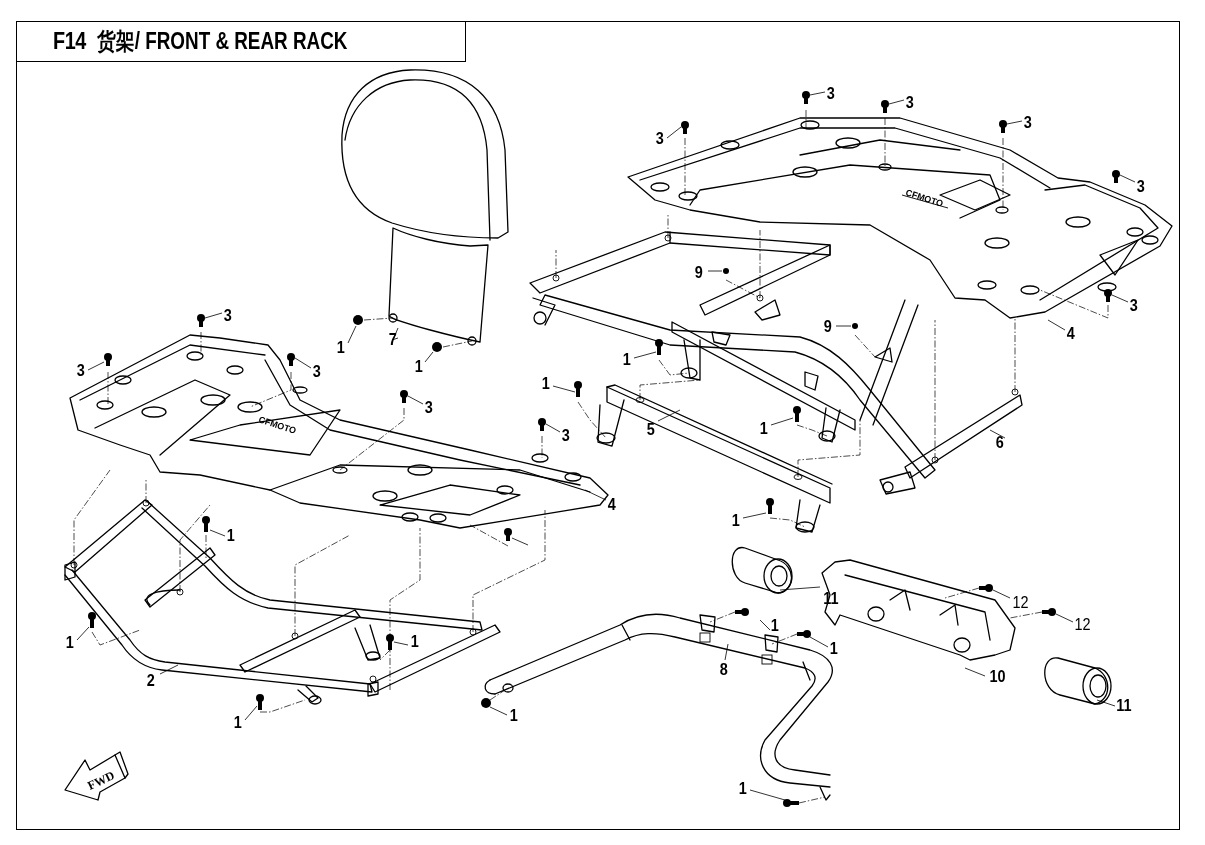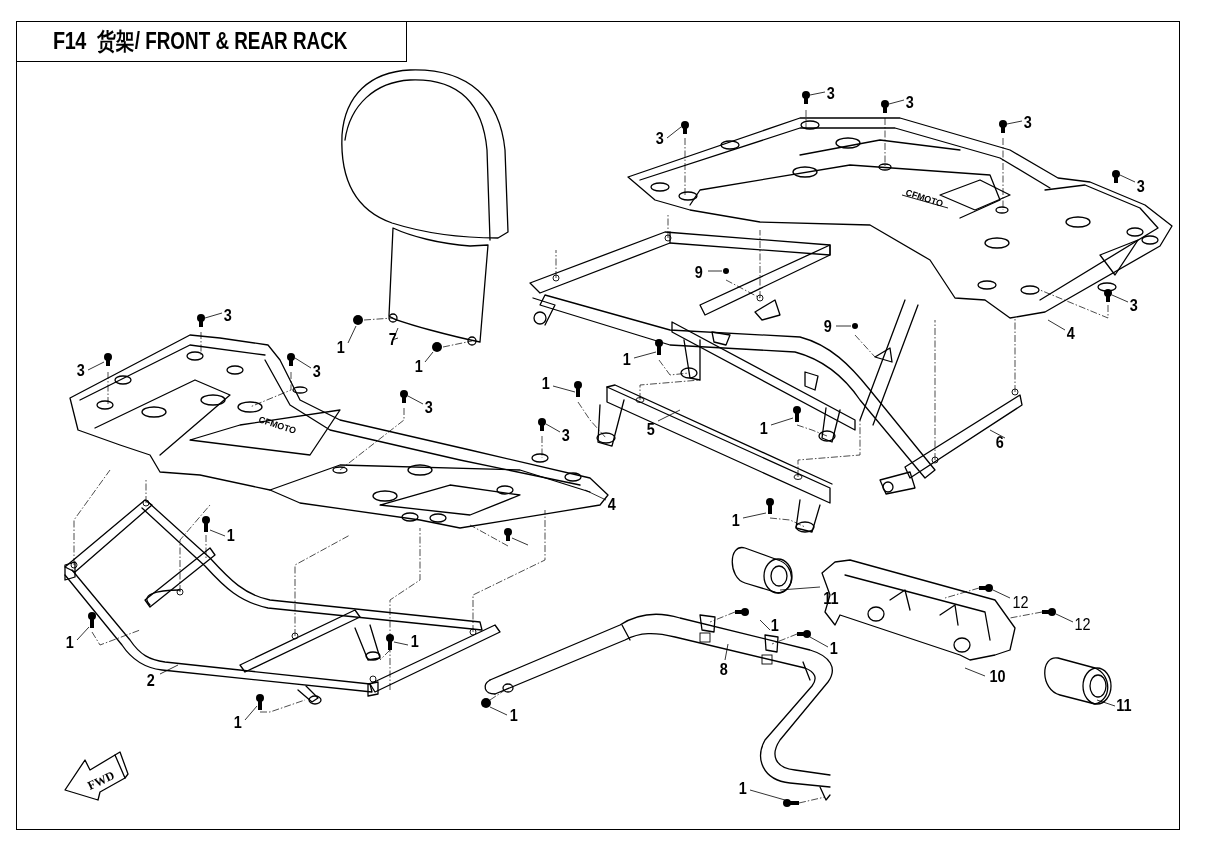--- a/index.html
+++ b/index.html
@@ -1,20 +1,20 @@
 <!DOCTYPE html>
 <html><head>
   <meta charset="utf-8">
   <style>
     html, body { margin:0; padding:0; background:#ffffff; }
     body { width:1205px; height:845px; position:relative; overflow:hidden;
            font-family:"Liberation Sans", sans-serif; }
     #frame { position:absolute; left:16px; top:21px; width:1164px; height:809px;
              border:1.5px solid #000; box-sizing:border-box; }
-    #title-box { position:absolute; left:16px; top:21px; width:391px; height:41px;
+    #title-box { position:absolute; left:16px; top:21px; width:450px; height:41px;
                  border:1.5px solid #000; box-sizing:border-box; background:#fff;
                  display:flex; align-items:center; padding-left:36px; }
     #title-code { font-weight:bold; font-size:23px; letter-spacing:-0.5px;
                   font-family:"Liberation Sans Narrow","Liberation Sans",sans-serif; transform:scaleX(0.86); transform-origin:left center; }
     #title-text { font-weight:bold; font-size:23px; margin-left:6px;
                   font-family:"Liberation Sans", sans-serif; transform:scaleX(0.82); transform-origin:left center; white-space:nowrap; }
     svg#art { position:absolute; left:0; top:0; }
     .ln { fill:none; stroke:#000; stroke-width:1.3; stroke-linejoin:round; stroke-linecap:round; }
     .ln-thin { fill:none; stroke:#000; stroke-width:0.9; }
     .fill-w { fill:#fff; stroke:#000; stroke-width:1.3; stroke-linejoin:round; }

